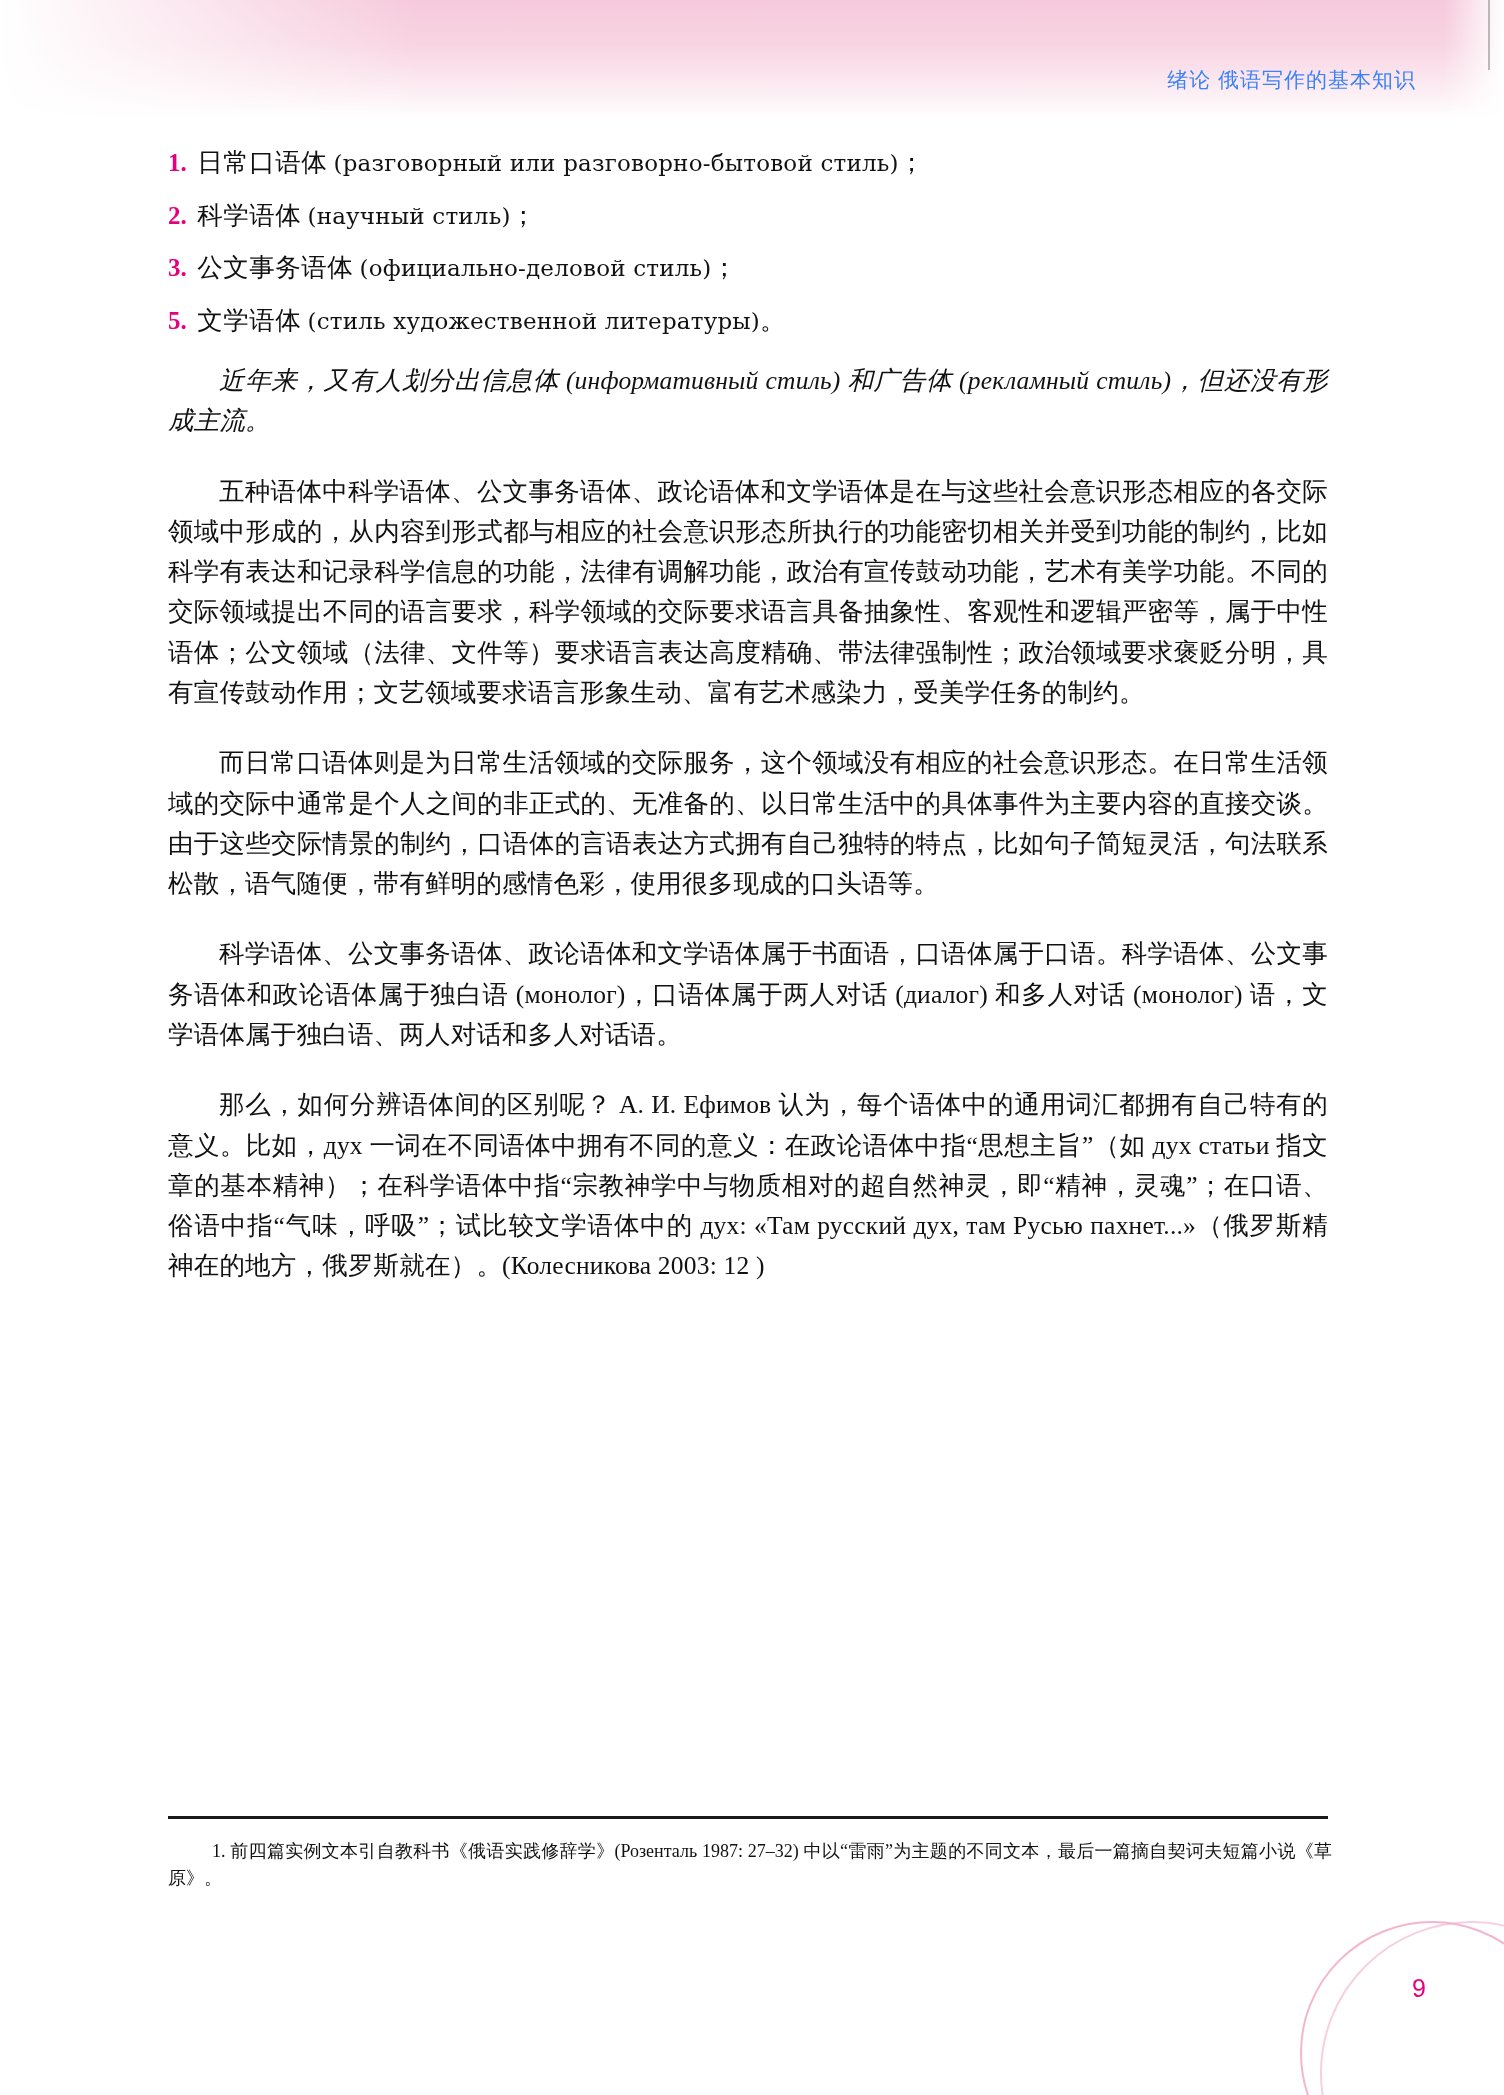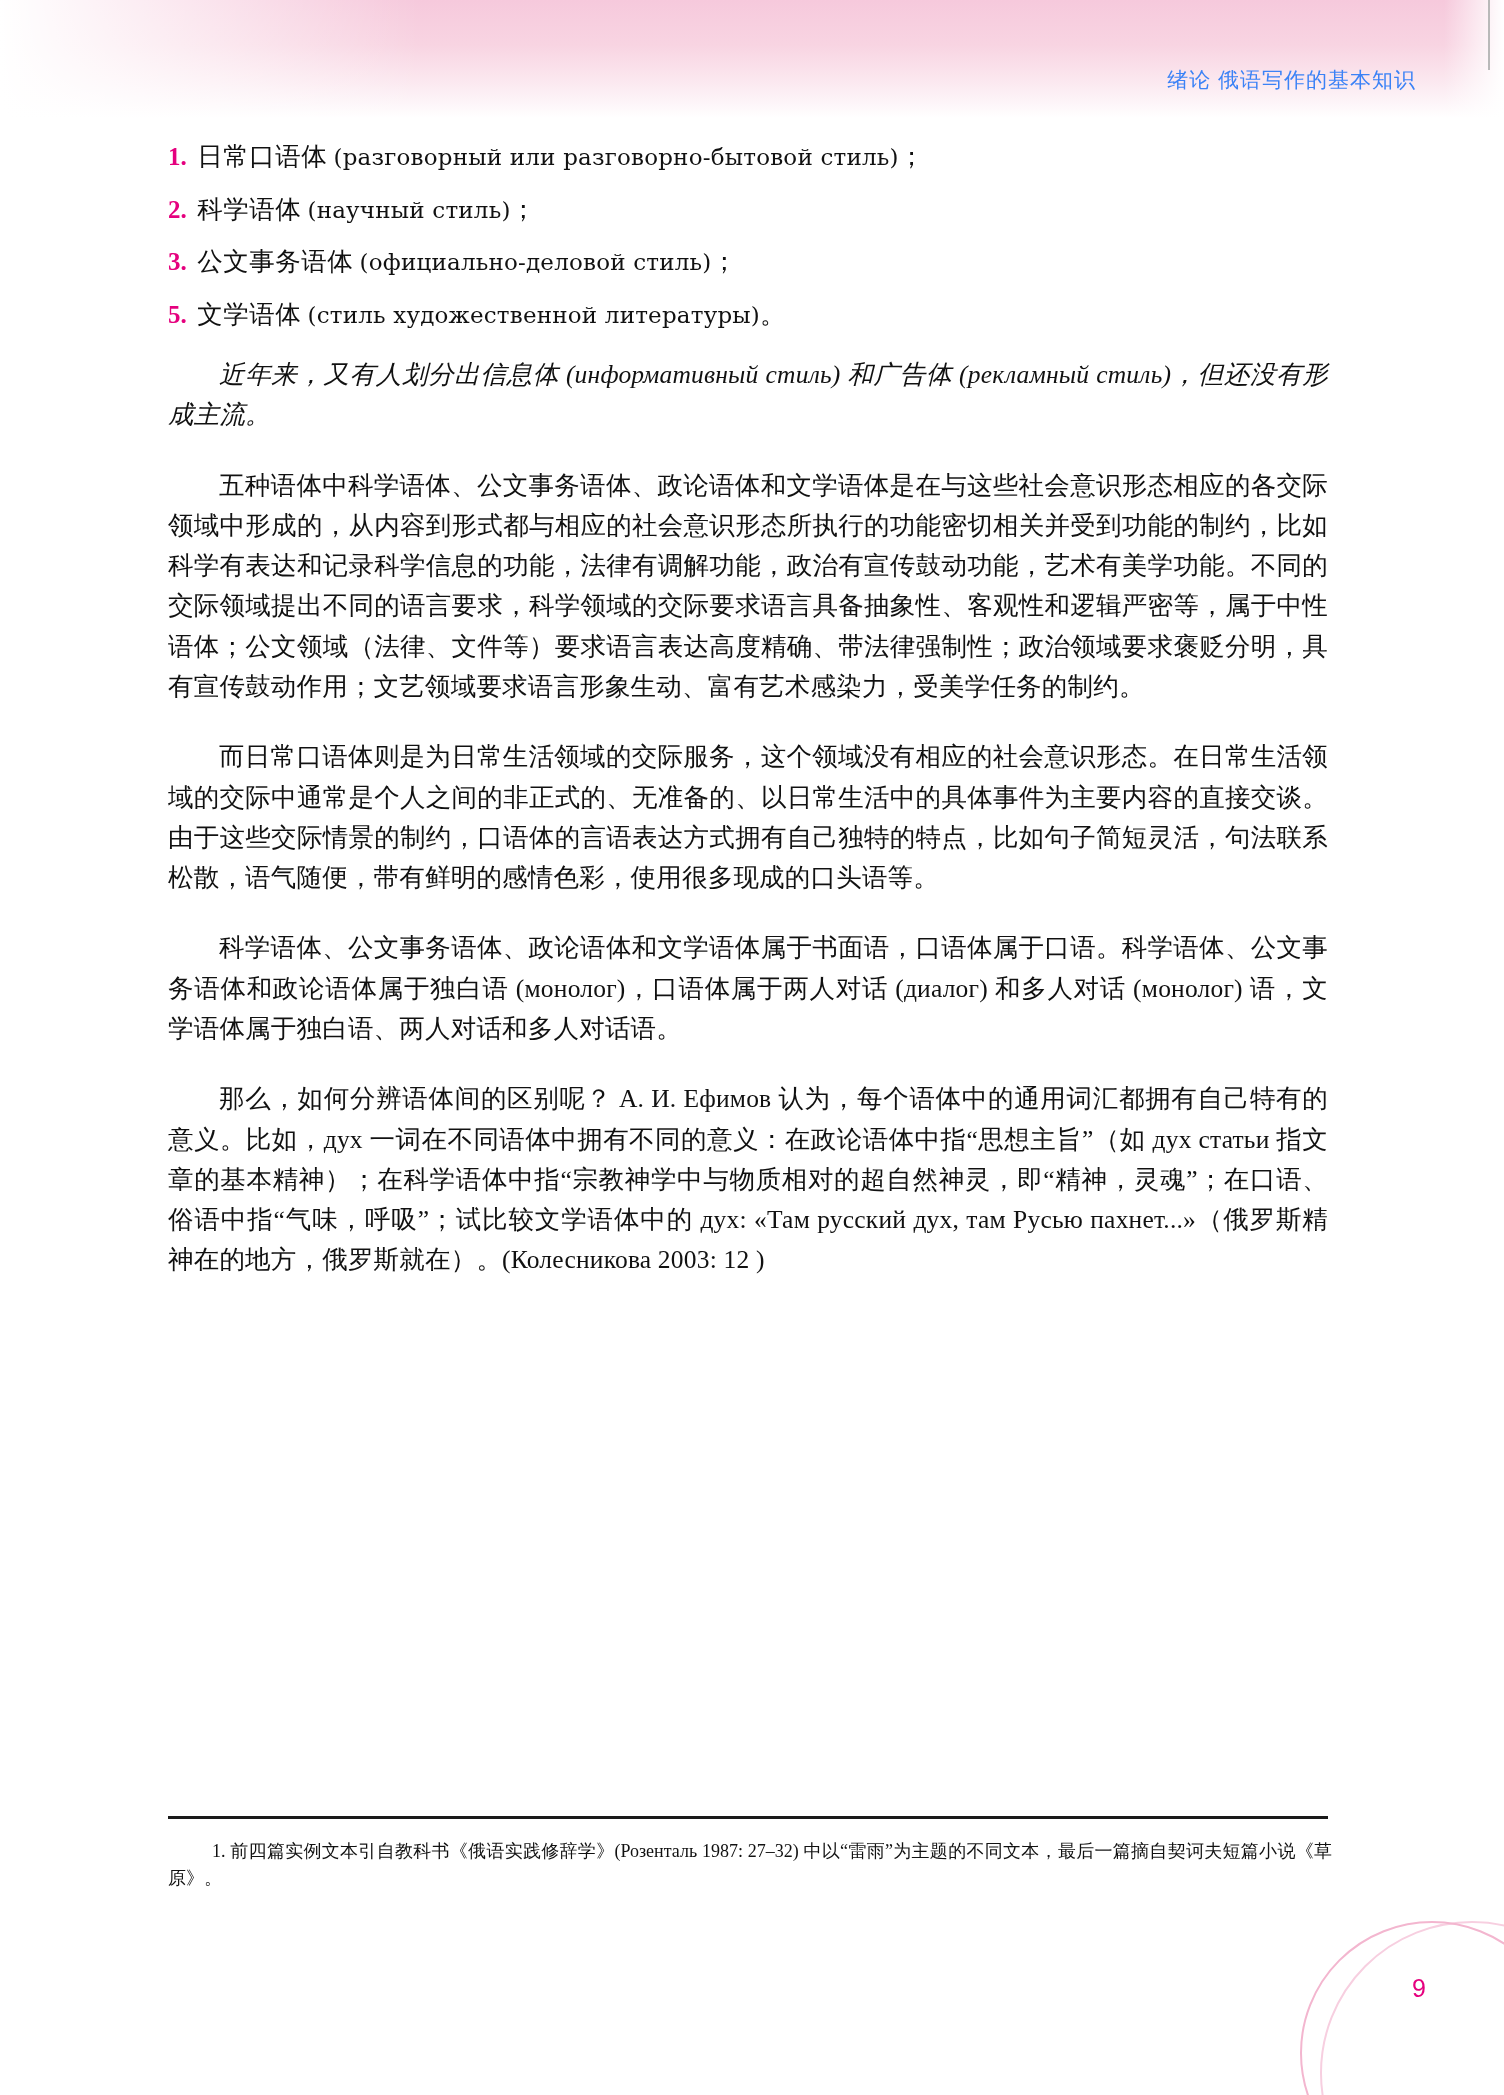--- a/index.html
+++ b/index.html
@@ -65,21 +65,21 @@
     right: 14px;
     width: 2px;
     height: 70px;
     background: #b9b9b9;
   }
 
   
   .content {
     position: absolute;
     left: 168px;
-    top: 144px;
+    top: 150px;
     width: 1160px;
   }
 
   .list {
     margin: 0;
     padding: 0;
     list-style: none;
   }
   .list-item {
     display: block;

